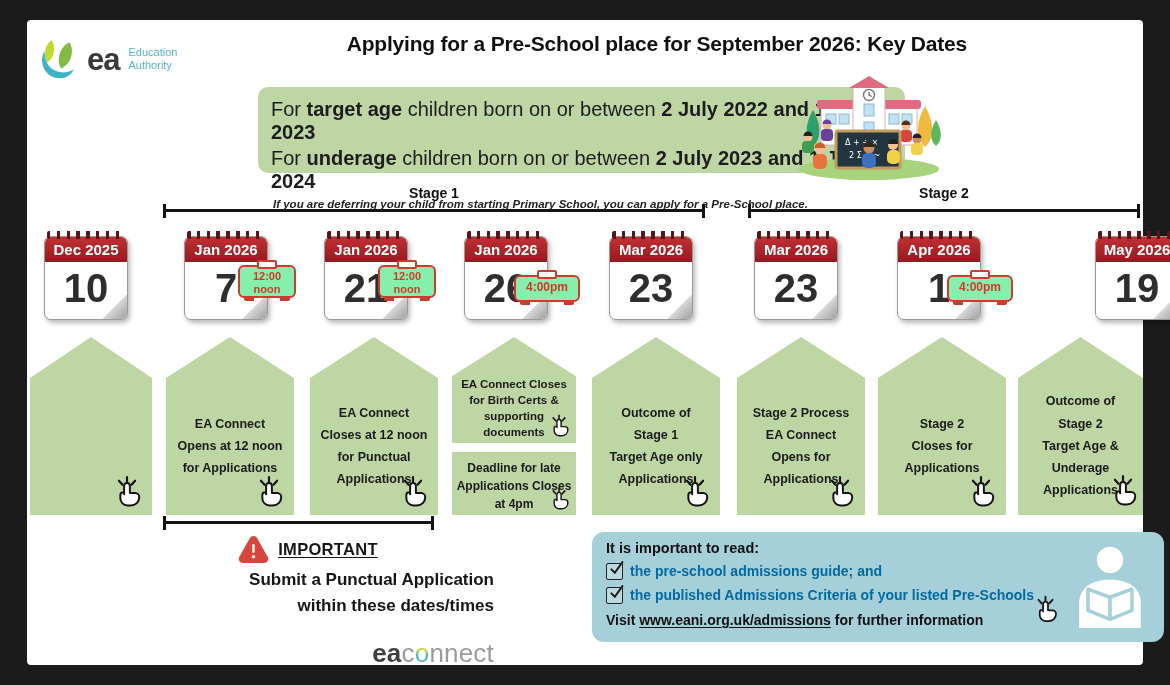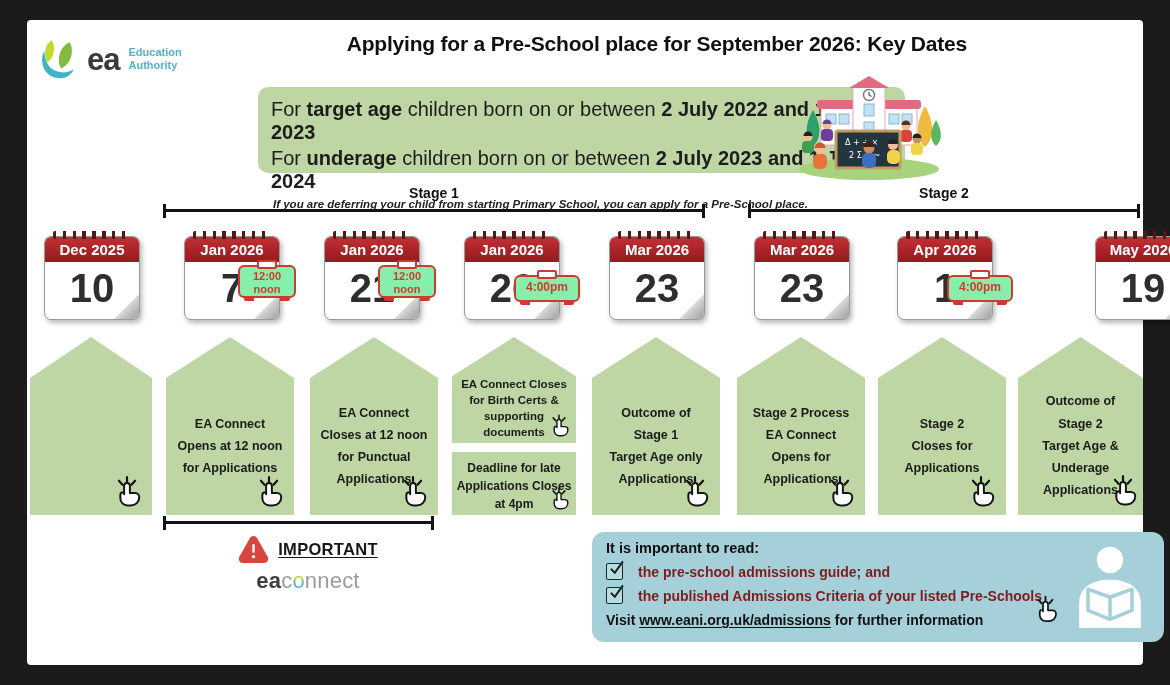--- a/index.html
+++ b/index.html
@@ -6,21 +6,21 @@
   body{
     width:1170px;height:685px;background:#1b1b1b;position:relative;overflow:hidden;
     font-family:"Liberation Sans","DejaVu Sans",sans-serif;color:#161616;
   }
   .page{position:absolute;left:27px;top:20px;width:1116px;height:645px;background:#ffffff;border-radius:4px;}
 
   
   .logo{position:absolute;left:10px;top:16px;display:flex;align-items:center;gap:4px;}
   .logo svg{width:46px;height:46px}
   .logo-ea{font-size:31px;font-weight:800;color:#3a3a39;letter-spacing:-1px;line-height:1;margin-right:5px}
-  .logo-org{font-size:11px;font-weight:700;color:#56b2c9;line-height:1.15}
+  .logo-org{font-size:11px;font-weight:400;color:#56b2c9;line-height:1.15}
 
   
   .title{position:absolute;left:180px;top:12px;width:760px;text-align:right;margin:0;
          font-size:21px;font-weight:800;color:#101010;letter-spacing:-.2px}
 
   
   .info-box{position:absolute;left:231px;top:67px;width:647px;height:86px;background:#bdd6a3;border-radius:10px;padding:8px 0 0 13px;box-sizing:border-box}
   .info-line{margin:3px 0 0 0;font-size:20px;color:#1d1d1d}
   .info-line b{font-weight:800}
   .info-note{margin:5px 0 0 2px;font-size:11.5px;font-style:italic;font-weight:600;color:#222}
@@ -33,21 +33,21 @@
   .bracket .lbl{position:absolute;width:100%;text-align:center;top:-24px;font-weight:800;font-size:14px;color:#111}
   .bracket .ln{position:absolute;top:0;left:0;right:0;height:3px;background:#131313}
   .bracket .ln::before,.bracket .ln::after{content:"";position:absolute;top:-5.5px;width:3px;height:14px;background:#131313}
   .bracket .ln::before{left:0}
   .bracket .ln::after{right:0}
   .b-s1{left:136px;top:189px;width:542px}
   .b-s2{left:721px;top:189px;width:392px}
   .b-punct{left:136px;top:501px;width:271px}
 
   
-  .cal{position:absolute;top:211px;width:96px;height:96px}
+  .cal{position:absolute;top:211px;width:84px;height:96px}
   .c0{left:17px}.c1{left:157px}.c2{left:297px}.c3{left:437px}.c4{left:582px}.c5{left:727px}.c6{left:870px}.c7{left:1068px}
   .rings{position:relative;z-index:3;width:78px;height:8px;margin:0 auto -3px auto;border-radius:2px;
          background:repeating-linear-gradient(90deg,#5c1418 0 3.5px,rgba(0,0,0,0) 3.5px 9.8px)}
   .cal-card{position:relative;height:82px;background:#fff;border:1.5px solid #9a9a9a;border-radius:7px;
             box-shadow:2px 3px 5px rgba(0,0,0,.28);overflow:hidden}
   .cal-head{height:25px;line-height:25px;text-align:center;color:#fff;font-weight:800;font-size:15px;
             background:linear-gradient(180deg,#c23034,#951a1f);border-radius:5px 5px 0 0}
   .cal-day{height:54px;line-height:52px;text-align:center;font-size:40px;font-weight:800;color:#2e2e2e}
   .curl{position:absolute;right:0;bottom:0;width:25px;height:25px;
         background:linear-gradient(315deg,#9e9e9e 0%,#cfcfcf 42%,#ffffff 72%);
@@ -80,38 +80,38 @@
   .h3b .house-text{font-size:12px;line-height:1.5}
   .pre{white-space:pre-line}
   .card-link{color:#1b1b1b;text-decoration:underline;text-underline-offset:2.5px;display:block}
 
   .hand{position:absolute;width:36px;height:36px;right:7px;bottom:5px}
   .hand.sm{width:26px;height:26px;right:4px;bottom:3px}
   .h3a .hand{right:4px;bottom:4px}
   .h7 .hand{right:2px;bottom:6px}
 
   
-  .important{position:absolute;left:95px;top:515px;width:372px;text-align:center}
+  .important{position:absolute;left:95px;top:515px;width:372px;text-align:right}
   .imp-head{display:flex;align-items:center;justify-content:center;gap:9px}
   .imp-head svg{width:31px;height:29px}
   .imp-label{font-size:16.5px;font-weight:800;text-decoration:underline;text-underline-offset:2px;letter-spacing:.3px}
   .imp-line{font-size:17px;font-weight:800;margin-top:6px}
-  .eaconnect{margin-top:4px;font-size:22px;letter-spacing:.2px}
+  .eaconnect{margin-top:22px;font-size:26px;letter-spacing:.2px}
   .eaconnect .e1{font-weight:800;color:#3f3f3e}
   .eaconnect .g{color:#9b9b9b}
   .eaconnect .o{color:#7cb53f}
   @supports (-webkit-background-clip:text){
     .eaconnect .o{background:linear-gradient(180deg,#c3d03c 45%,#53b7c7 55%);-webkit-background-clip:text;background-clip:text;color:transparent}
   }
 
   
   .read-panel{position:absolute;left:565px;top:512px;width:572px;height:110px;background:#a5cfd9;border-radius:12px;
               padding:8px 14px;box-sizing:border-box}
   .rp-head{font-size:14.5px;font-weight:800;color:#111}
-  .rp-item{display:flex;align-items:center;gap:15px;margin-top:7px;font-size:14px;font-weight:800;color:#7f1d1d}
+  .rp-item{display:flex;gap:7px;margin-top:7px;font-size:14px;font-weight:800;color:#0369a1}
   .cb{position:relative;width:15px;height:15px;border:1.8px solid #232323;border-radius:2px;background:rgba(255,255,255,.25);flex:0 0 auto}
   .cb svg{position:absolute;left:1px;top:-4px;width:17px;height:17px;overflow:visible}
   .rp-visit{margin-top:8px;font-size:14px;font-weight:800;color:#111}
   .rp-link{color:#111;text-decoration:underline;text-underline-offset:2px}
   .reader{position:absolute;right:10px;top:11px;width:88px;height:88px}
   .rp-hand{position:absolute;left:438px;top:62px;width:31px;height:31px}
 
   .defs{position:absolute;width:0;height:0;overflow:hidden}
 </style>
 </head>
@@ -355,20 +355,22 @@
 
   <div class="important">
     <div class="imp-head">
       <svg viewBox="0 0 36 34">
         <path d="M15.4 4.5 a3 3 0 0 1 5.2 0 L33 26.5 a3 3 0 0 1 -2.6 4.5 H5.6 A3 3 0 0 1 3 26.5 Z" fill="#d8453c" stroke="#d8453c" stroke-width="3.6" stroke-linejoin="round"></path>
         <rect x="16.6" y="10.5" width="2.8" height="10.5" rx="1.4" fill="#ffffff"></rect>
         <circle cx="18" cy="25.4" r="2" fill="#ffffff"></circle>
       </svg>
       <span class="imp-label">IMPORTANT</span>
     </div>
+    <div class="imp-line">Submit a Punctual Application</div>
+    <div class="imp-line">within these dates/times</div>
     <div class="eaconnect"><span class="e1">ea</span><span class="g">c</span><span class="o">o</span><span class="g">nnect</span></div>
   </div>
 
   <div class="read-panel">
     <div class="rp-head">It is important to read:</div>
     <div class="rp-item">
       <span class="cb">
           <svg>
             <use href="#check-sym"></use>
           </svg>

